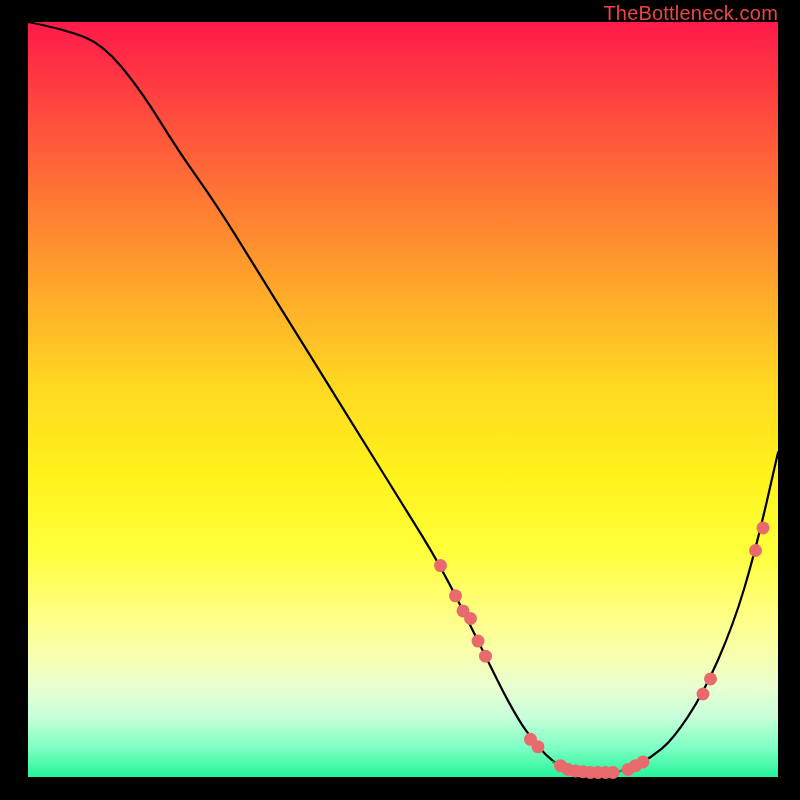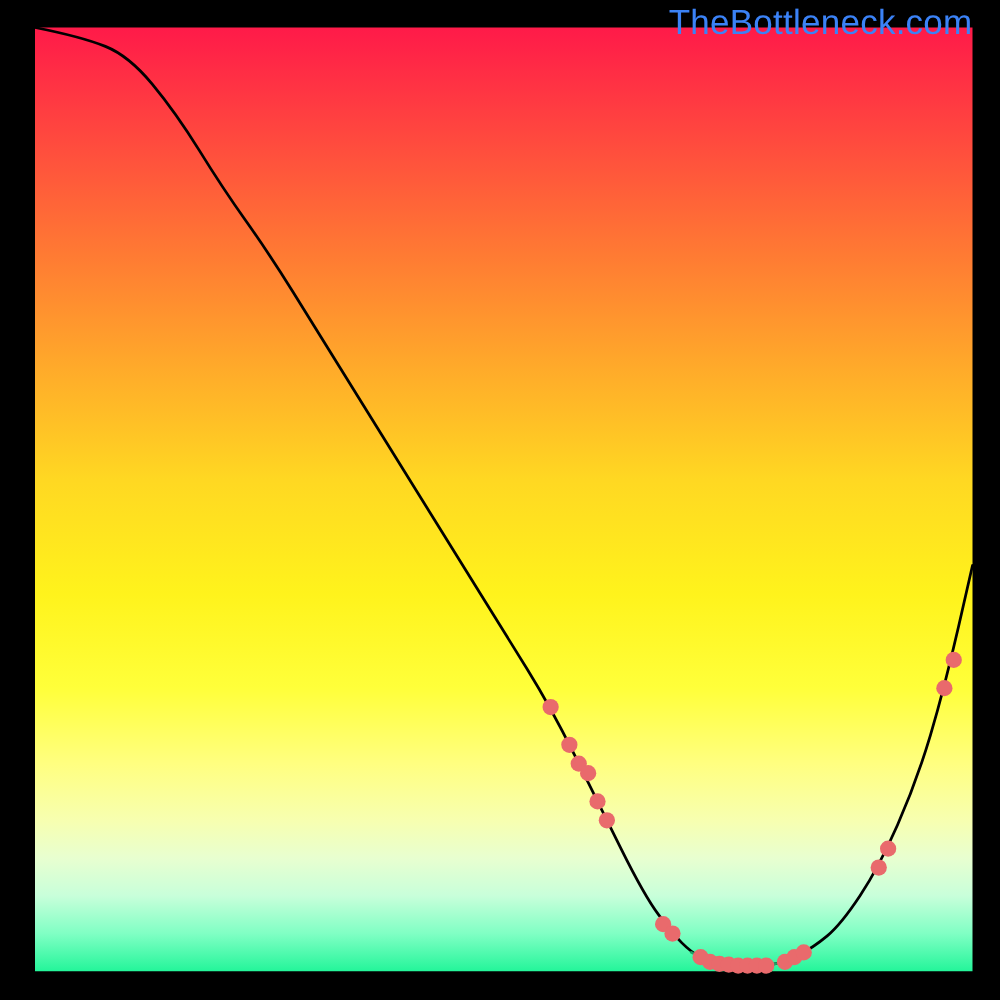--- a/index.html
+++ b/index.html
@@ -34,22 +34,22 @@
       #f7ffb0 84%,
       #e8ffd0 88%,
       #c8ffda 92%,
       #80ffc4 96%,
       #24f59a 100%);
   }
   .watermark {
     position: absolute;
     top: 2px;
     right: 22px;
-    color: #3b82f6;
-    font-size: 28px;
+    color: #ef4444;
+    font-size: 20px;
     font-weight: 500;
     letter-spacing: 0.2px;
   }
   svg.overlay {
     position: absolute;
     left: 28px;
     top: 22px;
     width: 750px;
     height: 755px;
     overflow: visible;

